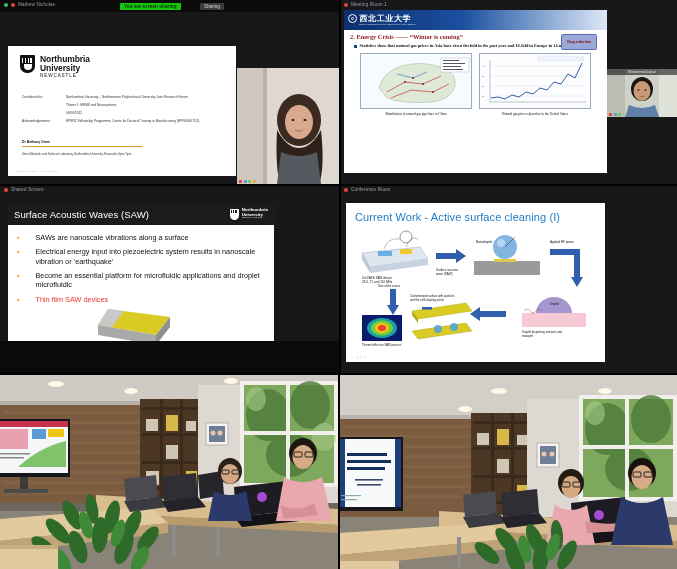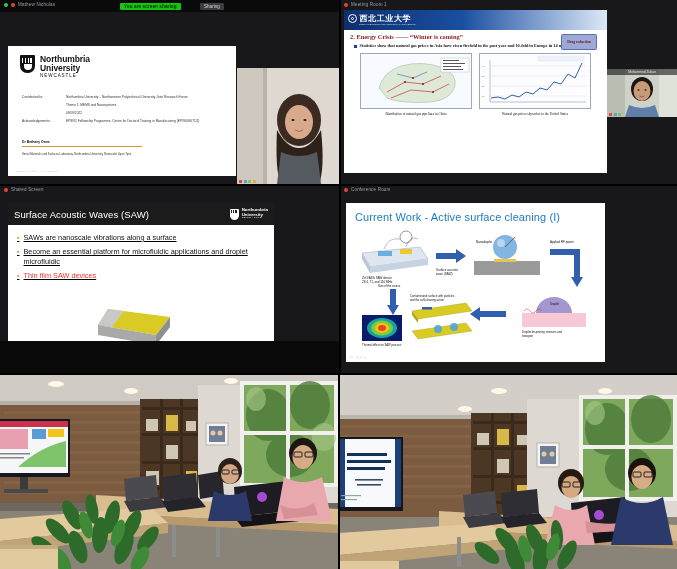--- a/index.html
+++ b/index.html
@@ -98,21 +98,21 @@
   .saw-head .ttl { font-size:9.5px; color:#fff; letter-spacing:.1px;}
   .saw-nu { display:flex; align-items:center; gap:3px;}
   .saw-shield { width:9px; height:11px; background:#fff; border-radius:1px 1px 4.5px 4.5px; position:relative; flex:none;}
   .saw-shield::before{content:""; position:absolute; left:1px; top:1.5px; width:7px; height:3px;
     background:repeating-linear-gradient(90deg,#1b1b1b 0 0.9px,#fff 0.9px 1.8px);}
   .saw-nu-txt { line-height:1.05;}
   .saw-nu-txt .a{font-size:4.4px; font-weight:bold; color:#fff;}
   .saw-nu-txt .b{font-size:4.4px; font-weight:bold; color:#fff;}
   .saw-nu-txt .c{font-size:2.5px; color:#fff; letter-spacing:.55px;}
   .saw-list { padding: 8px 10px 0 9px; }
-  .saw-li { display:flex; gap:4px; margin-bottom:5px;text-decoration:underline; }
+  .saw-li { display:flex; gap:16px; margin-bottom:5px; }
   .saw-li .bt { color:#f08a1e; font-size:7px; line-height:1; margin-top:1px; flex:none;}
   .saw-li .tx { font-size:7.3px; color:#111; line-height:1.28;}
   .saw-li.red .tx { color:#e8342a; }
   .saw-dev { position:absolute; left:86px; bottom:18px; width:84px; height:40px;}
   .saw-foot { position:absolute; left:6px; bottom:3px; font-size:2.4px; color:#999;}
   .saw-pg { position:absolute; right:5px; bottom:3px; font-size:2.6px; color:#999;}
 
   
   .slideD { position: absolute; left: 346px; top: 203px; width: 259px; height: 159px; background: #fff; }
   .cw-title { font-size:11px; color:#1f7cc4; margin: 8px 0 0 9px; letter-spacing:.1px;}
@@ -317,20 +317,24 @@
           </div>
         </div>
       </div>
       <div class="saw-list">
         <div class="saw-li">
             <span class="bt">▪</span>
             <span class="tx">SAWs are nanoscale vibrations along a surface</span>
           </div>
         <div class="saw-li">
             <span class="bt">▪</span>
+            <span class="tx">Electrical energy input into piezoelectric system results in nanoscale vibration or ‘earthquake’</span>
+          </div>
+        <div class="saw-li">
+            <span class="bt">▪</span>
             <span class="tx">Become an essential platform for microfluidic applications and droplet microfluidic</span>
           </div>
         <div class="saw-li red">
             <span class="bt">▪</span>
             <span class="tx">Thin film SAW devices</span>
           </div>
       </div>
       <div class="saw-dev">
         <svg width="84" height="44" viewBox="0 0 84 44">
           <polygon points="14,4 76,12 62,30 4,20" fill="#d9cb24"></polygon>

